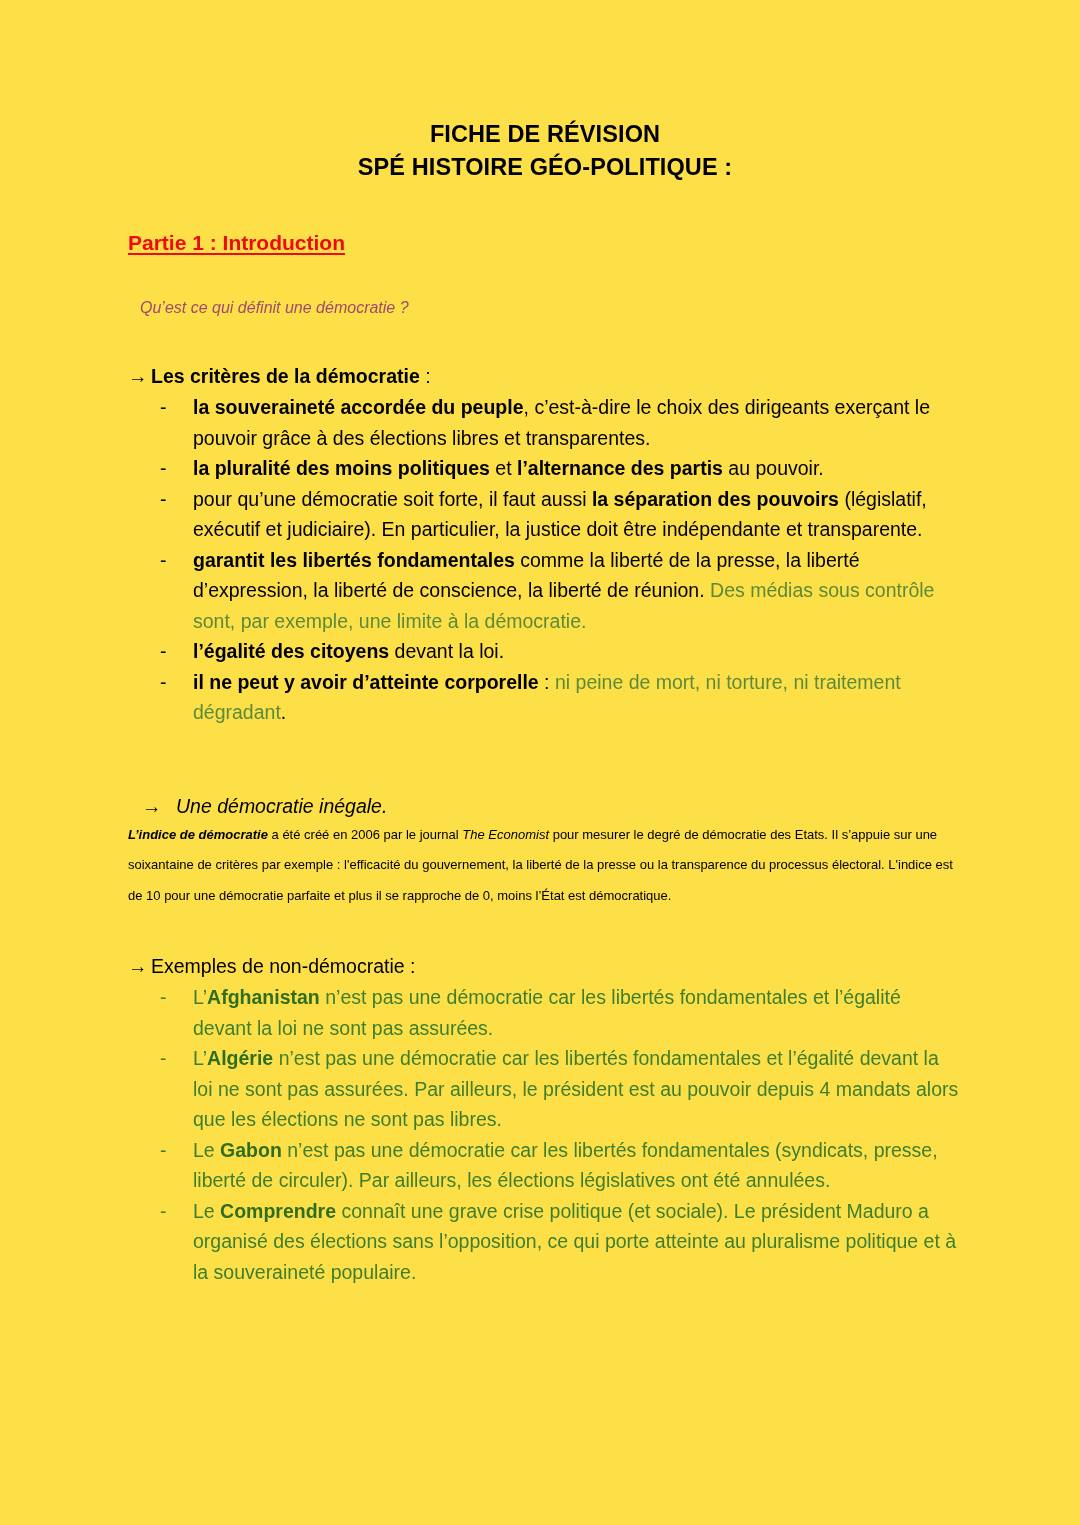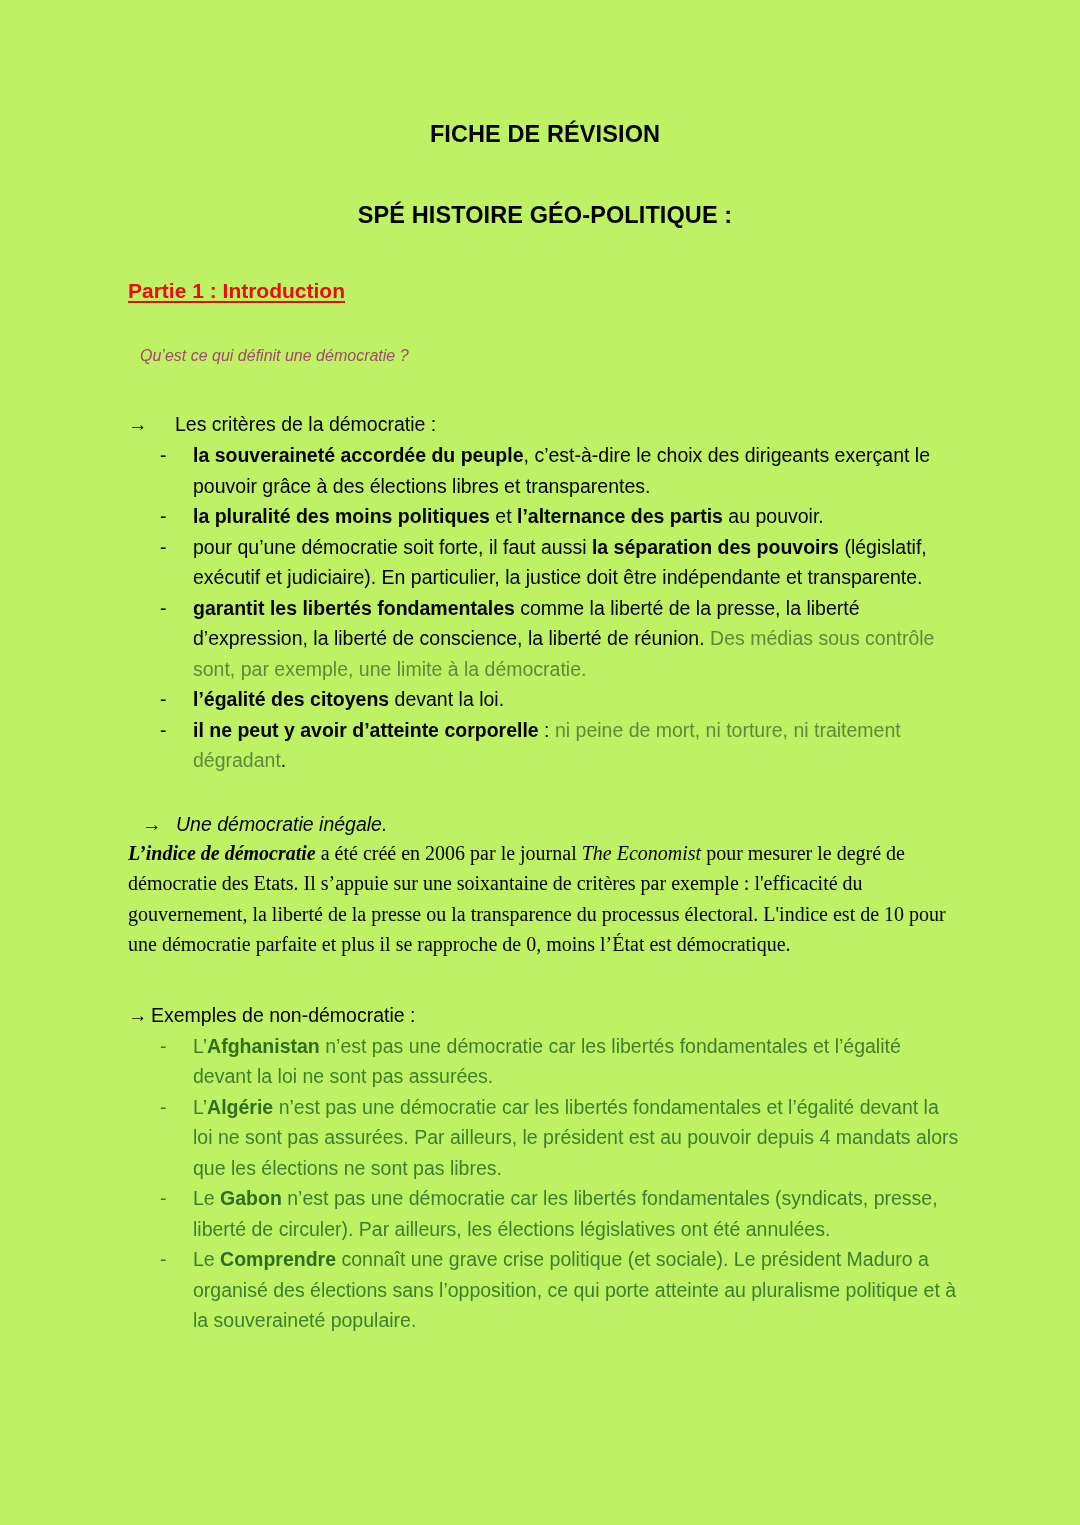--- a/index.html
+++ b/index.html
@@ -13,36 +13,35 @@
     font-family: "Liberation Sans", sans-serif;
     color: #000000;
     -webkit-font-smoothing: antialiased;
   }
   .page {
     position: relative;
     width: 1080px;
     height: 1525px;
     box-sizing: border-box;
     padding: 118px 118px 0 128px;
-    background: #bef264;
+    background: #fde047;
     overflow: hidden;
   }
 
   
   .doc-title {
     text-align: center;
     font-weight: bold;
     font-size: 23.5px;
     line-height: 33px;
     letter-spacing: 0.1px;
     margin: 0;
   }
   .doc-title .line2 {
     display: block;
-    margin-top: 48px;
   }
 
   
   .seq-heading {
     margin: 53px 0 0 0;
     text-align: center;
     font-weight: bold;
     font-size: 22.5px;
     line-height: 30px;
     color: #EE0A0F;
@@ -79,25 +78,25 @@
     margin: 41px 0 0 0;
     font-size: 19.5px;
     line-height: 28px;
   }
   .arrow-line.tight { }
   .arrow-glyph {
     display: inline-block;
     width: 23px;
     font-size: 19.5px;
   }
-  .arrow-line b { font-weight: normal; margin-left: 24px; }
+  .arrow-line b { font-weight: bold; }
 
   .arrow-line.indented {
     margin-left: 14px;
-    margin-top: 34px;
+    margin-top: 64px;
     font-style: italic;
   }
   .arrow-line.indented .arrow-glyph {
     width: 34px;
     font-style: normal;
   }
 
   
   ul.dash-list {
     list-style: none;
@@ -120,23 +119,22 @@
   .green-soft { color: #5C8A3A; }
   ul.dash-list.green-list li,
   ul.dash-list.green-list li .dash {
     color: #3E7E2E;
   }
   ul.dash-list.green-list li b { color: #2F6E20; }
 
   
   .para {
     margin: 0;
-    font-size: 20px;
+    font-size: 13px;
     line-height: 30.5px;
-    font-family: Liberation Serif, serif;
   }
   .para .bi { font-weight: bold; font-style: italic; }
   .para .it { font-style: italic; }
 </style>
 </head>
 <body>
 
 <div class="page">
 
   <div class="doc-title">

